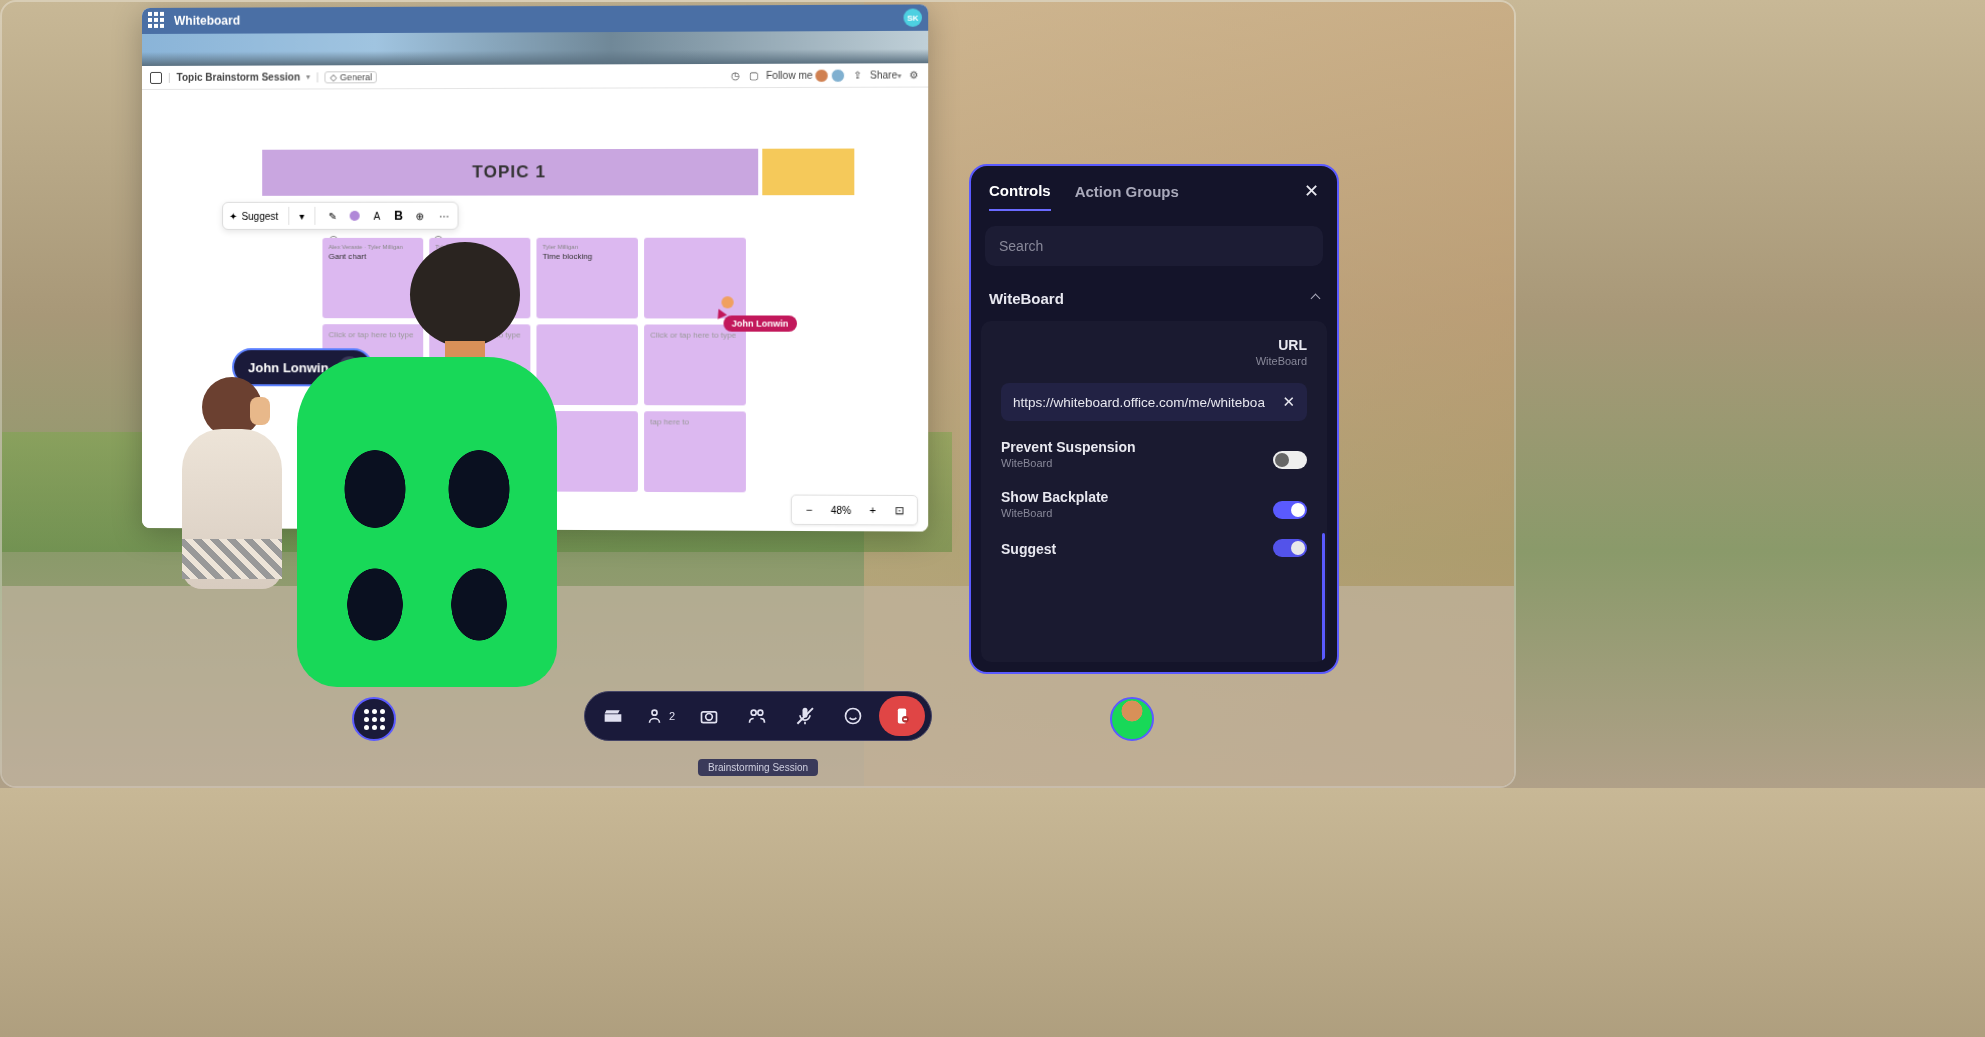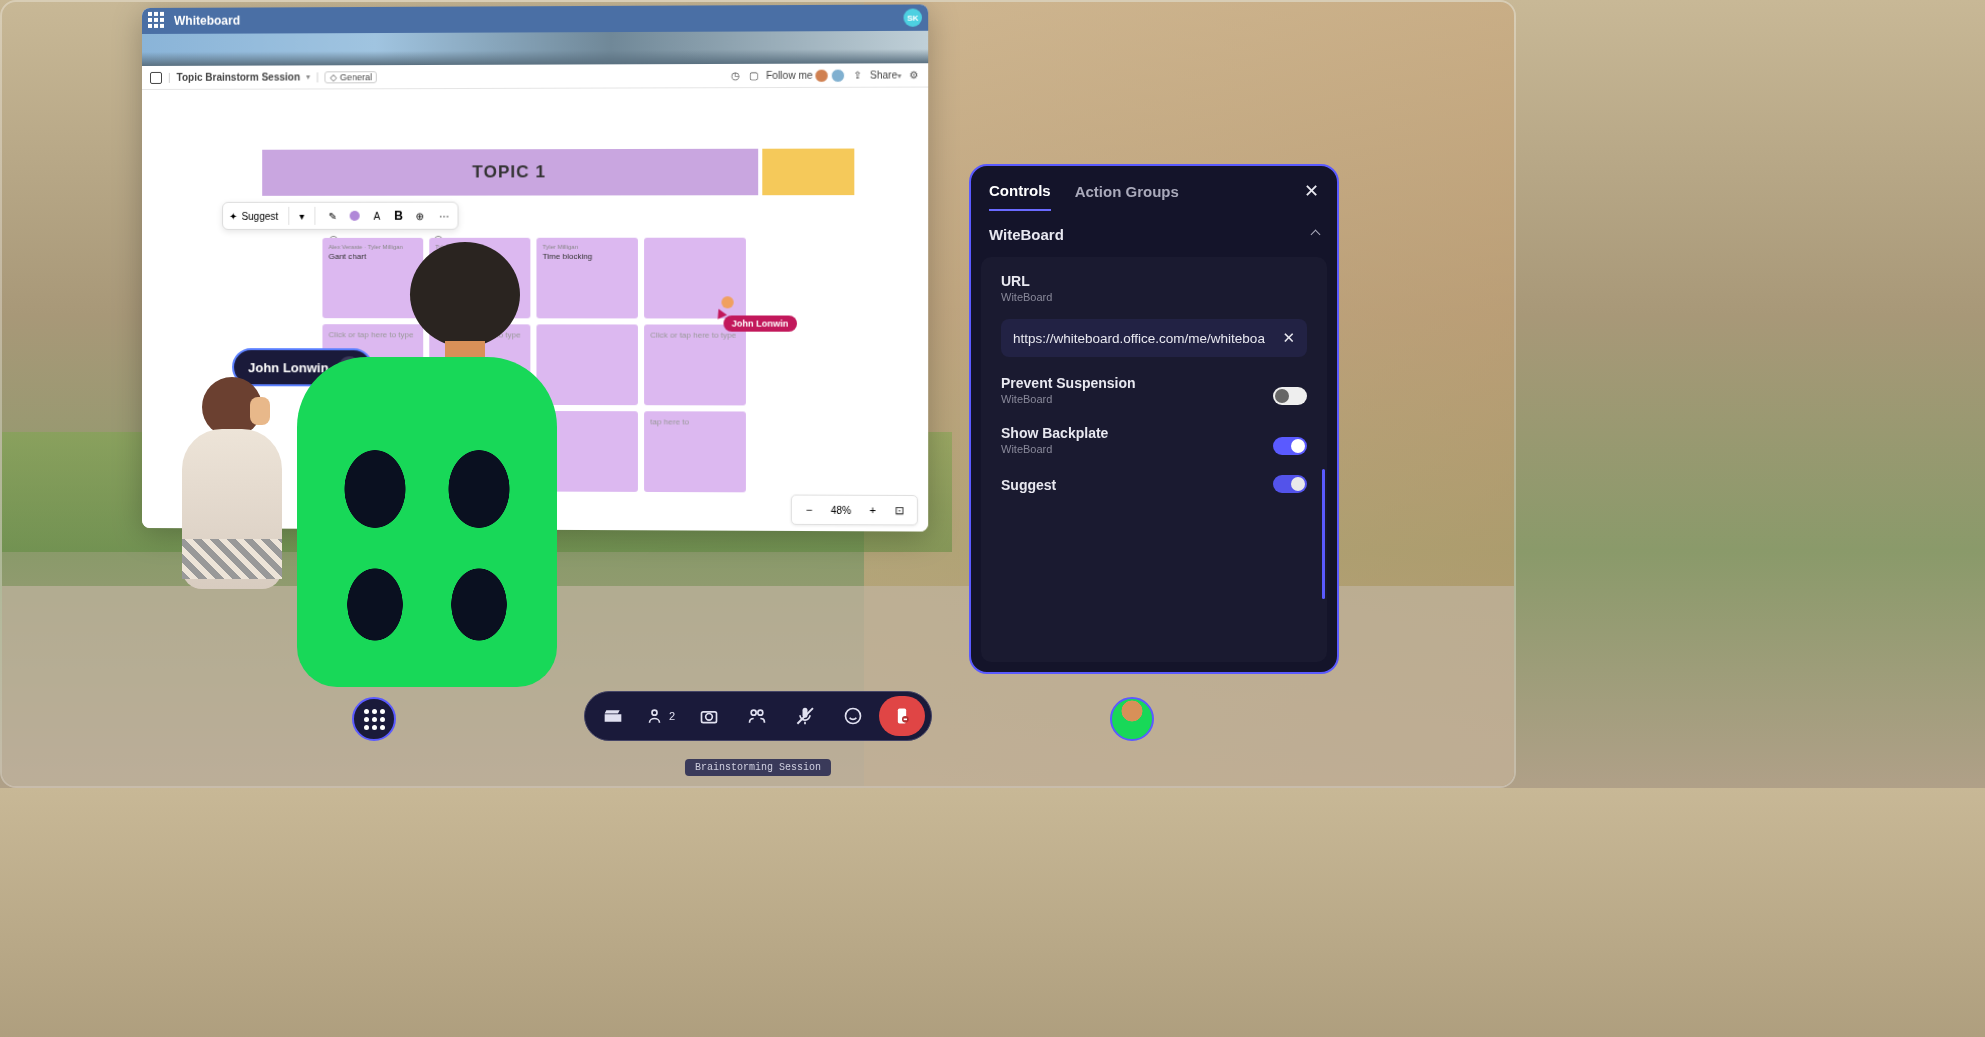--- a/index.html
+++ b/index.html
@@ -122,21 +122,21 @@
   .panel-tabs { display:flex; align-items:center; padding:14px 18px 0; gap:24px; }
   .panel-tab { font-size:15px; font-weight:600; padding-bottom:10px; cursor:pointer; color:#aab; }
   .panel-tab.active { color:#fff; border-bottom:2px solid #6a6aff; }
   .panel-close { margin-left:auto; font-size:18px; cursor:pointer; padding-bottom:10px; }
   .panel-search { margin:14px 14px 10px; background:#1c1c34; border-radius:10px; padding:12px 14px; color:#889; font-size:14px; }
   .panel-section { padding:14px 18px; display:flex; align-items:center; cursor:pointer; }
   .panel-section .name{font-size:15px;font-weight:700;}
   .panel-section .chev{margin-left:auto;border:1.5px solid #aab;border-width:0 1.5px 1.5px 0;width:7px;height:7px;transform:rotate(-135deg);}
   .panel-body { background:#1a1a30; margin:0 10px 10px; border-radius:10px; padding:6px 8px; flex:1; overflow-y:auto; position:relative;}
   .panel-scrollbar{position:absolute;right:2px;top:212px;width:3px;height:130px;background:#5a5aff;border-radius:2px;}
-  .prop { padding:10px 12px; }
+  .prop { padding:10px 12px;text-align:right; }
   .prop-label { font-size:14px; font-weight:700; }
   .prop-sub { font-size:11px; color:#889; margin-top:2px; }
   .prop-input { margin:6px 12px 8px; background:#222244; border-radius:8px; padding:10px 12px; display:flex; align-items:center; font-size:13.5px; }
   .prop-input .clear{margin-left:auto;font-size:15px;cursor:pointer;}
   .prop-toggle { display:flex; align-items:flex-end; padding:10px 12px; }
   .toggle { margin-left:auto; width:34px; height:18px; border-radius:9px; position:relative; cursor:pointer; }
   .toggle.off{background:#eee;} .toggle.off::after{content:'';position:absolute;left:2px;top:2px;width:14px;height:14px;border-radius:50%;background:#666;}
   .toggle.on{background:#5a5aff;} .toggle.on::after{content:'';position:absolute;right:2px;top:2px;width:14px;height:14px;border-radius:50%;background:#fff;}
 
   
@@ -149,21 +149,21 @@
   .dock {
     position:absolute; left:50%; transform:translateX(-50%); bottom:45px;
     height:50px; background:#1a1a3a; border-radius:25px; border:1px solid #444466;
     display:flex; align-items:center; padding:0 6px; gap:4px;
   }
   .dock-btn { width:44px;height:40px;border-radius:20px;display:flex;align-items:center;justify-content:center;color:#e0e0f0;cursor:pointer;position:relative;}
   .dock-btn.dark{background:transparent;}
   .dock-btn.red{background:#e04545;width:46px;border-radius:22px;}
   .dock-btn svg{width:20px;height:20px;}
   .dock-count{font-size:11px;margin-left:2px;}
-  .dock-caption{position:absolute;bottom:10px;left:50%;transform:translateX(-50%);background:#3a3a5a;color:#d0d0e0;font-size:10px;padding:3px 10px;border-radius:4px;font-family:Liberation Mono, monospace;}
+  .dock-caption{position:absolute;bottom:10px;left:50%;transform:translateX(-50%);background:#3a3a5a;color:#d0d0e0;font-size:10px;padding:3px 10px;border-radius:4px;}
   .dock-avatar{position:absolute;right:360px;bottom:45px;width:44px;height:44px;border-radius:50%;background:radial-gradient(circle at 50% 30%,#d89058 30%,#18d858 31%);border:2px solid #5a5aff;cursor:pointer;}
   .slash::after{content:'';position:absolute;width:22px;height:1.5px;background:#e0e0f0;transform:rotate(-45deg);}
 </style>
 </head>
 <body>
 
 <div class="env-wood"></div>
 <div class="env-grass"></div>
 <div class="env-floor"></div>
 
@@ -284,20 +284,21 @@
     <div class="neck"></div>
     <div class="body"></div>
 </div>
 
 <div class="panel">
   <div class="panel-tabs">
     <div class="panel-tab active">Controls</div>
     <div class="panel-tab">Action Groups</div>
     <div class="panel-close">✕</div>
   </div>
+  <div class="panel-search">Search</div>
   <div class="panel-section">
     <span class="name">WiteBoard</span>
     <span class="chev"></span>
   </div>
   <div class="panel-body">
     <div class="prop">
       <div class="prop-label">URL</div>
       <div class="prop-sub">WiteBoard</div>
     </div>
     <div class="prop-input">

